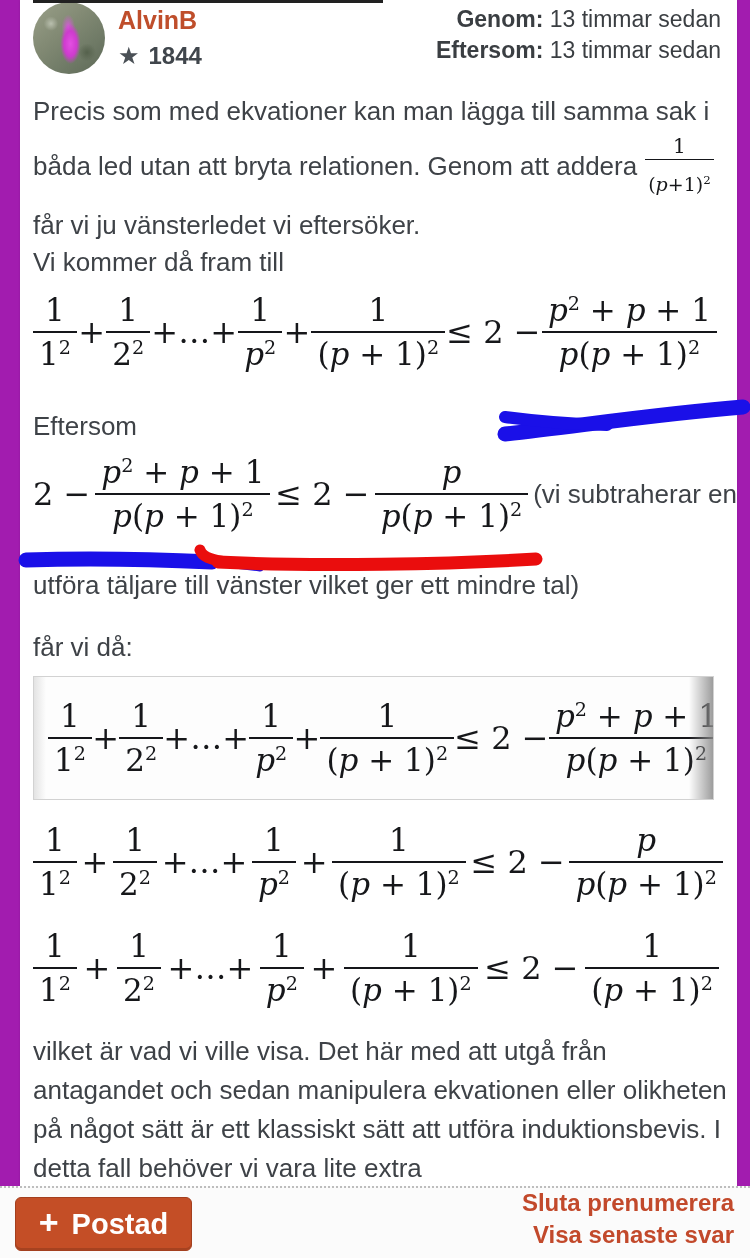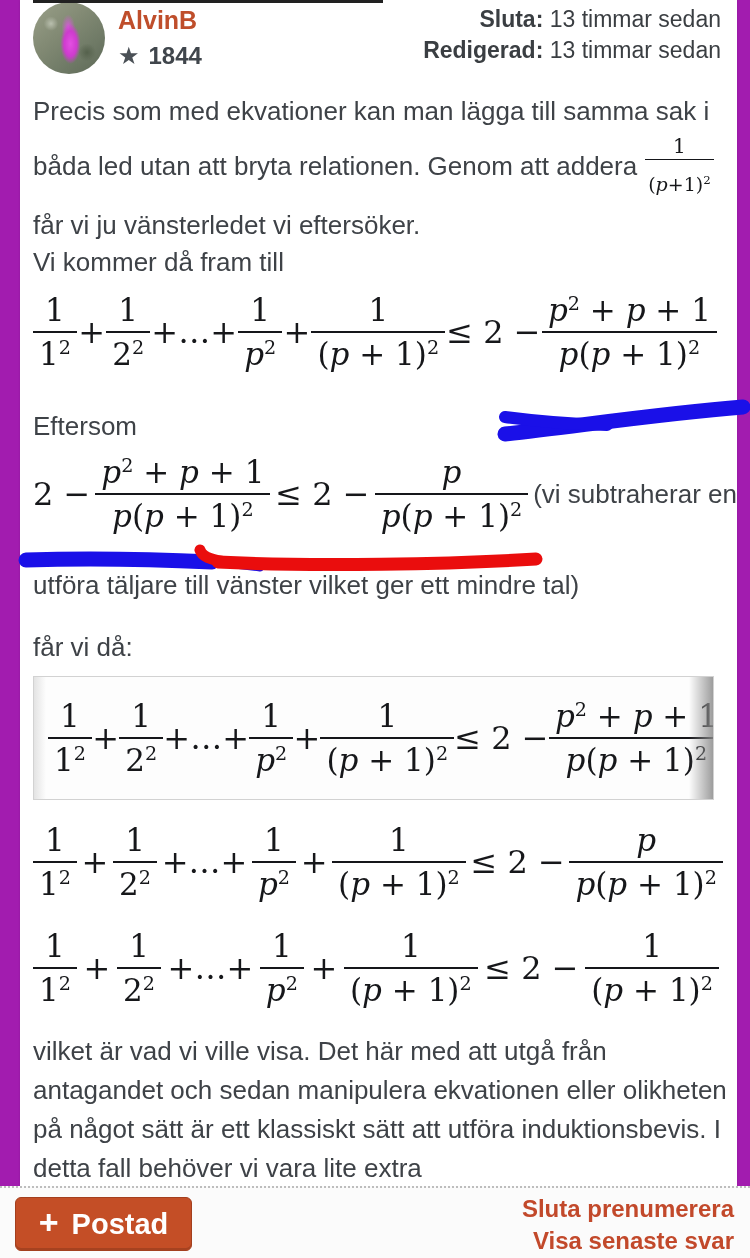--- a/index.html
+++ b/index.html
@@ -70,43 +70,43 @@
   .mk-blue{left:-4px;top:548px;}
   .mk-red{left:172px;top:542px;}
 
   
   .footer{position:absolute;left:0;bottom:0;width:750px;height:72px;background:#fbfbfb;border-top:2px dotted #bdbdbd;box-sizing:border-box;}
   .reply-btn{position:absolute;left:15px;top:9px;width:177px;height:54px;background:#c44e26;border:1px solid #a33f1e;
     border-radius:6px;display:flex;align-items:center;justify-content:center;gap:13px;cursor:pointer;
     box-shadow:inset 0 -2px 0 rgba(0,0,0,0.15);}
   .reply-btn .plus{color:#fff;font-size:34px;font-weight:bold;line-height:1;position:relative;top:-2px;}
   .reply-btn .lbl{color:#fff;font-size:29px;font-weight:bold;font-family:"Liberation Sans",sans-serif;}
-  .footer-links{position:absolute;right:16px;top:6px;text-align:right;display:flex;flex-direction:column;gap:2px;}
+  .footer-links{position:absolute;right:16px;top:0;text-align:right;display:flex;flex-direction:column;gap:2px;}
   .footer-links a{color:#c2492b;font-size:24px;font-weight:bold;line-height:30px;text-decoration:none;cursor:pointer;}
 </style>
 </head>
 <body>
 
 <div class="page">
   <div class="top-divider"></div>
 
   <div class="content">
 
     <div class="post-header">
       <div class="avatar"></div>
       <div class="user-col">
         <a class="username">AlvinB</a>
         <div class="rating-row">
           <span class="star">★</span>
           <span class="rating">1844</span>
         </div>
       </div>
       <div class="meta-col">
-        <div><span class="meta-label">Sluta:</span> <span>13 timmar sedan</span></div>
-        <div><span class="meta-label">Redigerad:</span> <span>13 timmar sedan</span></div>
+        <div><span class="meta-label">Genom:</span> <span>13 timmar sedan</span></div>
+        <div><span class="meta-label">Eftersom:</span> <span>13 timmar sedan</span></div>
       </div>
     </div>
 
     <p class="body-text pos-para1"><span>Precis som med ekvationer kan man lägga till samma sak i båda led utan att bryta relationen. Genom att addera</span><span class="inline-math">
           <span class="frac">
             <span class="num">1</span>
             <span class="fbar"></span>
             <span class="den">(<i>p</i>+1)<sup>2</sup></span>
           </span>
         </span><span>får vi ju vänsterledet vi eftersöker.</span></p>

